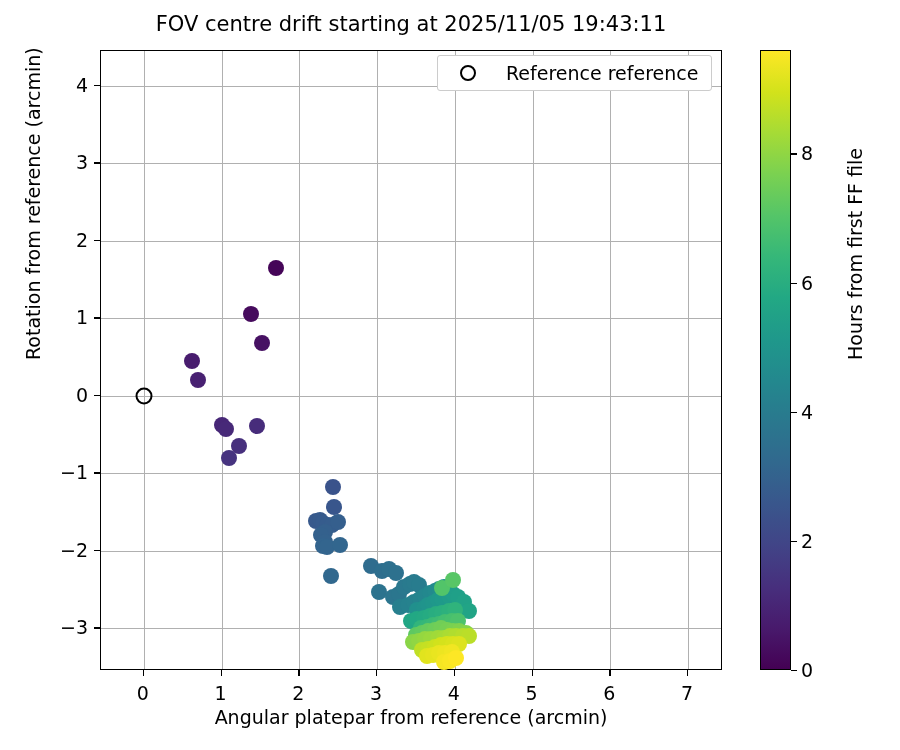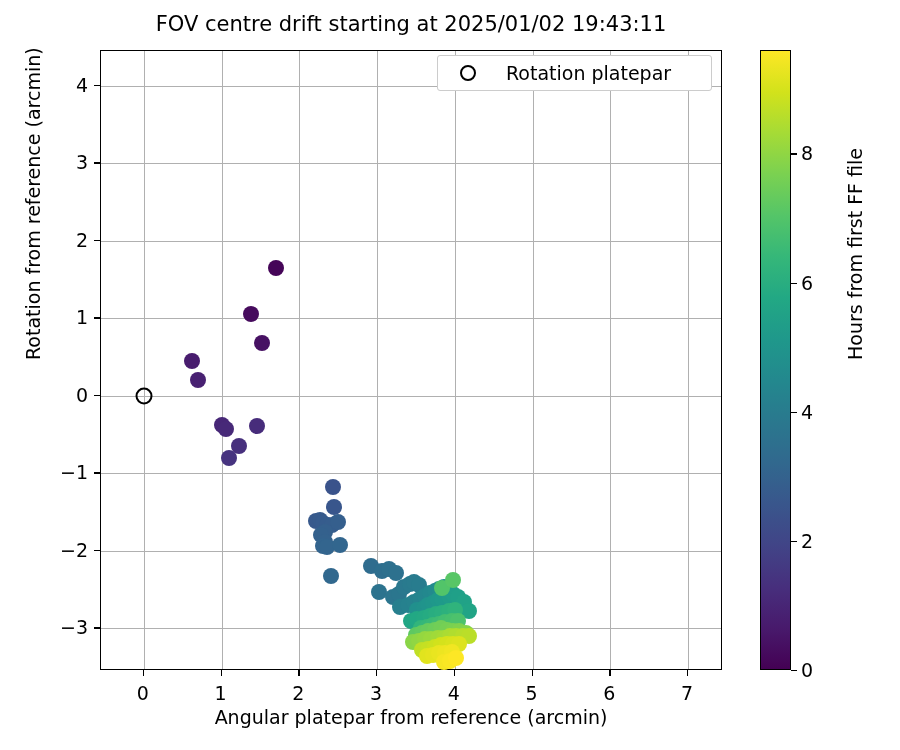--- a/index.html
+++ b/index.html
@@ -161,21 +161,21 @@
     color: #000000;
     transform: translateY(-50%);
     white-space: nowrap;
   }
 </style>
 </head>
 <body>
 
 <div id="figure">
 
-  <div class="title">FOV centre drift starting at 2025/01/02 19:43:11</div>
+  <div class="title">FOV centre drift starting at 2025/11/05 19:43:11</div>
 
   <div class="axes" id="axes">
       <div class="grid-line grid-v" style="left: 42.7625px;"></div>
       <div class="grid-line grid-v" style="left: 120.513px;"></div>
       <div class="grid-line grid-v" style="left: 198.262px;"></div>
       <div class="grid-line grid-v" style="left: 276.012px;"></div>
       <div class="grid-line grid-v" style="left: 353.762px;"></div>
       <div class="grid-line grid-v" style="left: 431.512px;"></div>
       <div class="grid-line grid-v" style="left: 509.262px;"></div>
       <div class="grid-line grid-v" style="left: 587.012px;"></div>
@@ -327,21 +327,21 @@
       <div class="tick-mark tick-y" style="left: 94px; top: 239.875px;"></div>
       <div class="ticklabel ticklabel-y" style="left: 40px; width: 48px; top: 239.875px;">2</div>
       <div class="tick-mark tick-y" style="left: 94px; top: 162.375px;"></div>
       <div class="ticklabel ticklabel-y" style="left: 40px; width: 48px; top: 162.375px;">3</div>
       <div class="tick-mark tick-y" style="left: 94px; top: 84.875px;"></div>
       <div class="ticklabel ticklabel-y" style="left: 40px; width: 48px; top: 84.875px;">4</div>
     </div>
 
   <div class="legend">
     <span class="legend-marker"></span>
-    <span class="legend-text">Rotation platepar</span>
+    <span class="legend-text">Reference reference</span>
   </div>
 
   <div class="axislabel" id="xlabel">Angular platepar from reference (arcmin)</div>
   <div class="axislabel" id="ylabel">Rotation from reference (arcmin)</div>
 
   <div class="colorbar" id="colorbar" style="background: linear-gradient(to top, rgb(68, 1, 84), rgb(72, 26, 108), rgb(71, 47, 125), rgb(65, 68, 135), rgb(57, 86, 140), rgb(49, 104, 142), rgb(42, 120, 142), rgb(35, 136, 142), rgb(31, 152, 139), rgb(34, 168, 132), rgb(53, 183, 121), rgb(84, 197, 104), rgb(122, 209, 81), rgb(165, 219, 54), rgb(210, 226, 27), rgb(253, 231, 37));"></div>
   <div id="cb-decor">
       <div class="cb-tick" style="top: 670px;"></div>
       <div class="cb-ticklabel" style="top: 670px;">0</div>
       <div class="cb-tick" style="top: 540.833px;"></div>

